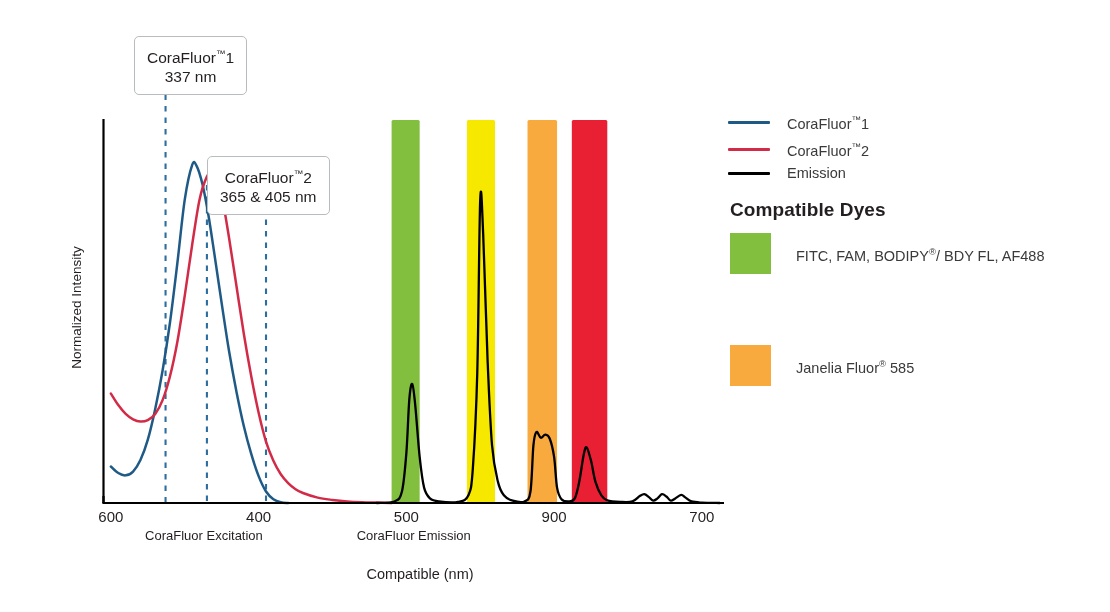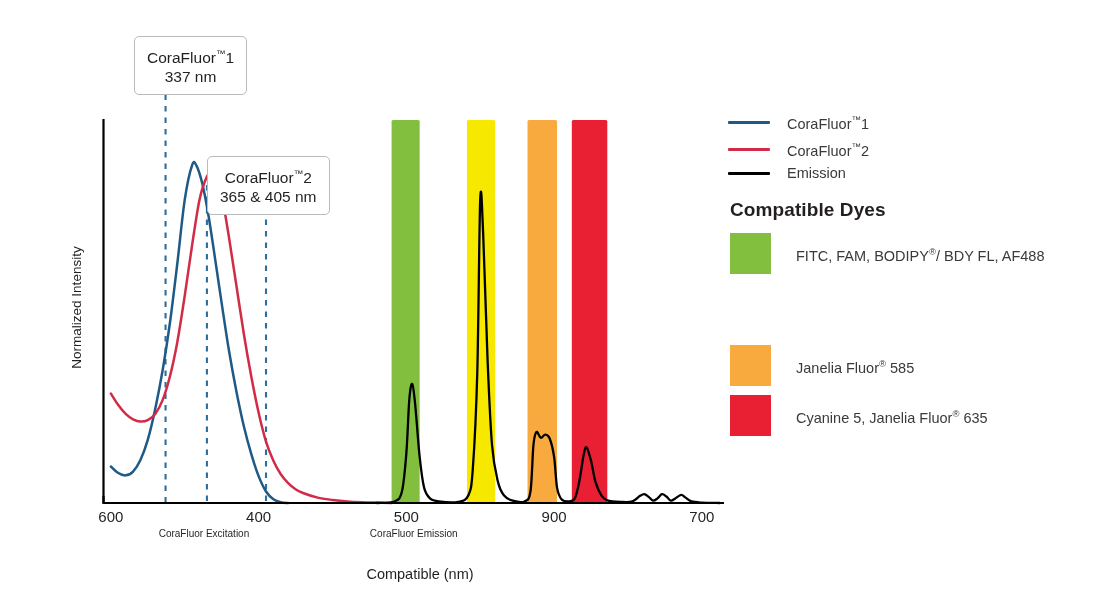--- a/index.html
+++ b/index.html
@@ -27,21 +27,21 @@
 
   #callout1{left:134px;top:36px;}
   #callout2{left:207px;top:156px;}
 
   
   .axtick{
     position:absolute;font-size:15px;color:#231f20;
     text-align:center;width:60px;
   }
   .axsub{
-    position:absolute;font-size:10px;color:#231f20;
+    position:absolute;font-size:13px;color:#231f20;
     text-align:center;white-space:nowrap;
   }
   #xlabel{
     position:absolute;left:270px;top:566px;width:300px;
     text-align:center;font-size:14.5px;color:#231f20;
   }
   #ylabel{
     position:absolute;left:-14px;top:300px;width:180px;
     transform:rotate(-90deg);transform-origin:50% 50%;
     text-align:center;font-size:13.5px;color:#231f20;
@@ -155,19 +155,15 @@
       <span class="swatch" id="sw0" style="background: rgb(130, 191, 62);"></span>
       <span class="dyelabel"><span>FITC, FAM, BODIPY</span><span class="reg">®</span><span>/ BDY FL, AF488</span></span>
     </div>
 
 
     <div class="dyerow" id="dye2">
       <span class="swatch" id="sw2" style="background: rgb(249, 170, 63);"></span>
       <span class="dyelabel"><span>Janelia Fluor</span><span class="reg">®</span><span> 585</span></span>
     </div>
 
-    <div class="dyerow" id="dye3">
-      <span class="swatch" id="sw3" style="background: rgb(233, 31, 51);"></span>
-      <span class="dyelabel"><span>Cyanine 5, Janelia Fluor</span><span class="reg">®</span><span> 635</span></span>
-    </div>
 
   </div>
 </div>
 
 </body></html>

